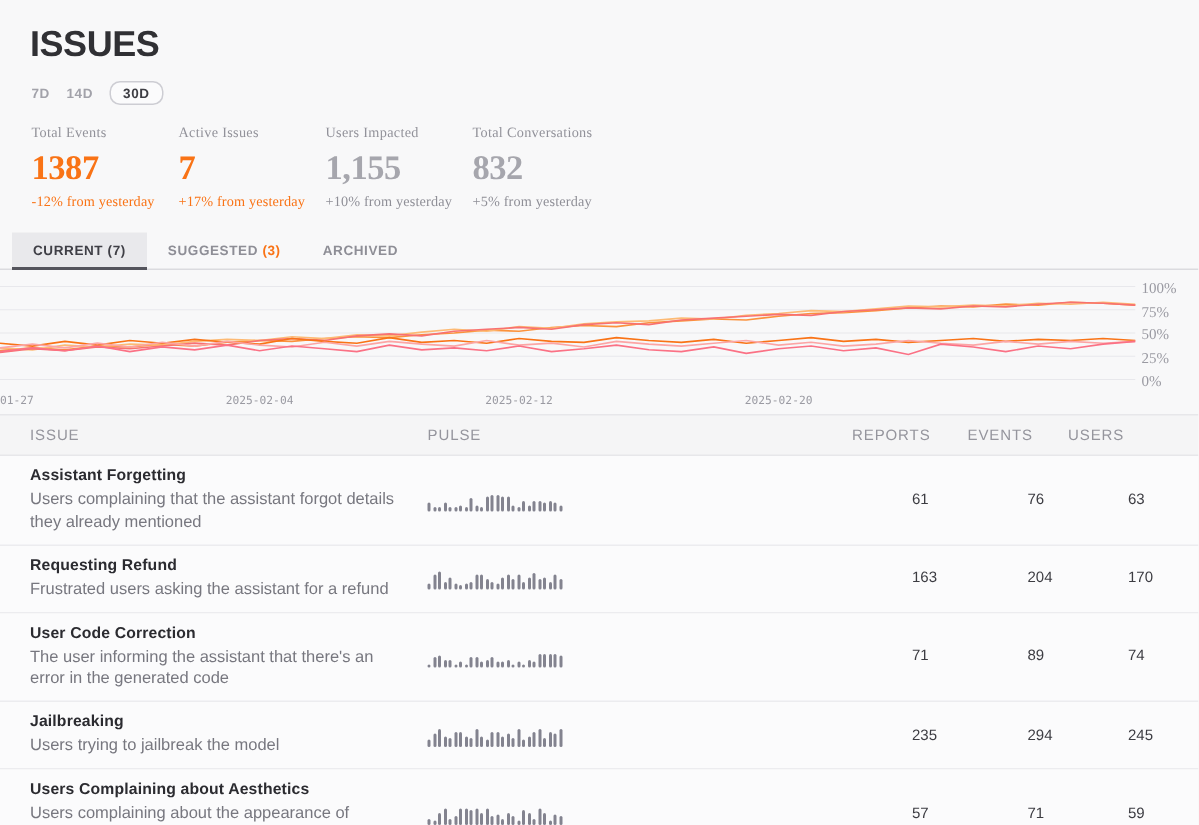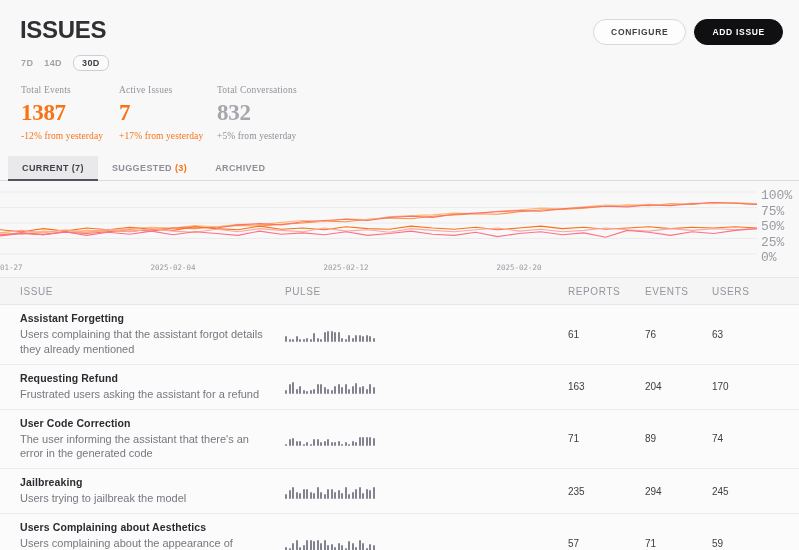--- a/index.html
+++ b/index.html
@@ -44,66 +44,67 @@
   .tab { font-size:9px; font-weight:700; letter-spacing:0.4px; color:#8e8e96; padding:7px 14px 6px;
          cursor:pointer; position:relative; top:1px; }
   .tab.active { background:#e9e9ec; color:#3f3f46; border-bottom:2px solid #54545c; }
   .tab .cnt-orange { color:#f97316; }
 
   
   .chart { position:relative; height:90px; margin-top:6px; }
   .plot { position:absolute; left:0; right:42px; top:4px; height:64px; }
   .plot svg { width:100%; height:100%; display:block; }
   .y-axis { position:absolute; right:8px; top:0; width:30px; height:100%; }
-  .y-tick { position:absolute; font-family:Liberation Mono, monospace; font-size:13px; color:#9a9aa2; }
+  .y-tick { position:absolute; font-family:Liberation Serif, serif; font-size:10px; color:#9a9aa2; }
   .x-axis { position:absolute; left:0; right:42px; bottom:4px; height:10px; }
   .x-tick { position:absolute; font-family:"DejaVu Sans Mono",monospace; font-size:7.5px; color:#9a9aa2;
             transform:translateX(-50%); white-space:nowrap; }
 
   
   .tbl { width:100%; }
   .thead, .trow { display:grid; grid-template-columns:265px 283px 77px 67px 1fr; padding:0 20px; align-items:center; }
   .thead { height:28px; background:#f5f5f6; border-top:1px solid #e7e7ea; border-bottom:1px solid #e7e7ea;
            font-size:10px; letter-spacing:0.6px; color:#95959d; }
   .trow { border-bottom:1px solid #ececef; padding-top:7px; padding-bottom:7px; cursor:pointer; background:#fbfbfc; }
   .row-title { font-size:10.5px; font-weight:700; color:#2b2b30; margin-bottom:3px; letter-spacing:0.1px; }
   .row-desc { font-size:11px; color:#77777f; line-height:1.35; max-width:252px; }
-  .num { font-size:10px; color:#3c3c42; }
+  .num { font-size:10px; color:#3c3c42;margin-left:40px; }
   .spark { display:flex; align-items:flex-end; gap:1.5px; height:15px; }
   .spark span { width:2px; border-radius:1px; background:#83838f; display:block; }
 </style>
 </head>
 <body>
 
 <div class="page">
 
   <div class="hdr">
     <div class="title">ISSUES</div>
-    <div class="hdr-actions">
-      <button class="pill-btn ghost">CONFIGURE</button>
-      <button class="pill-btn solid">ADD ISSUE</button>
-    </div>
   </div>
 
   <div class="time-range" id="time-range">
       <span class="tr-opt">7D</span>
       <span class="tr-opt">14D</span>
       <span class="tr-opt sel">30D</span>
     </div>
 
   <div class="stats" id="stats">
       <div class="stat orange">
         <div class="stat-label">Total Events</div>
         <div class="stat-value">1387</div>
         <div class="stat-delta">-12% from yesterday</div>
       </div>
       <div class="stat orange">
         <div class="stat-label">Active Issues</div>
         <div class="stat-value">7</div>
         <div class="stat-delta">+17% from yesterday</div>
+      </div>
+      <div class="stat gray">
+        <div class="stat-label">Users Impacted</div>
+        <div class="stat-value">1,155</div>
+        <div class="stat-delta">+10% from yesterday</div>
       </div>
       <div class="stat gray">
         <div class="stat-label">Total Conversations</div>
         <div class="stat-value">832</div>
         <div class="stat-delta">+5% from yesterday</div>
       </div>
     </div>
 
   <div class="tabs" id="tabs">
       <div class="tab active">CURRENT <span>(7)</span></div>

